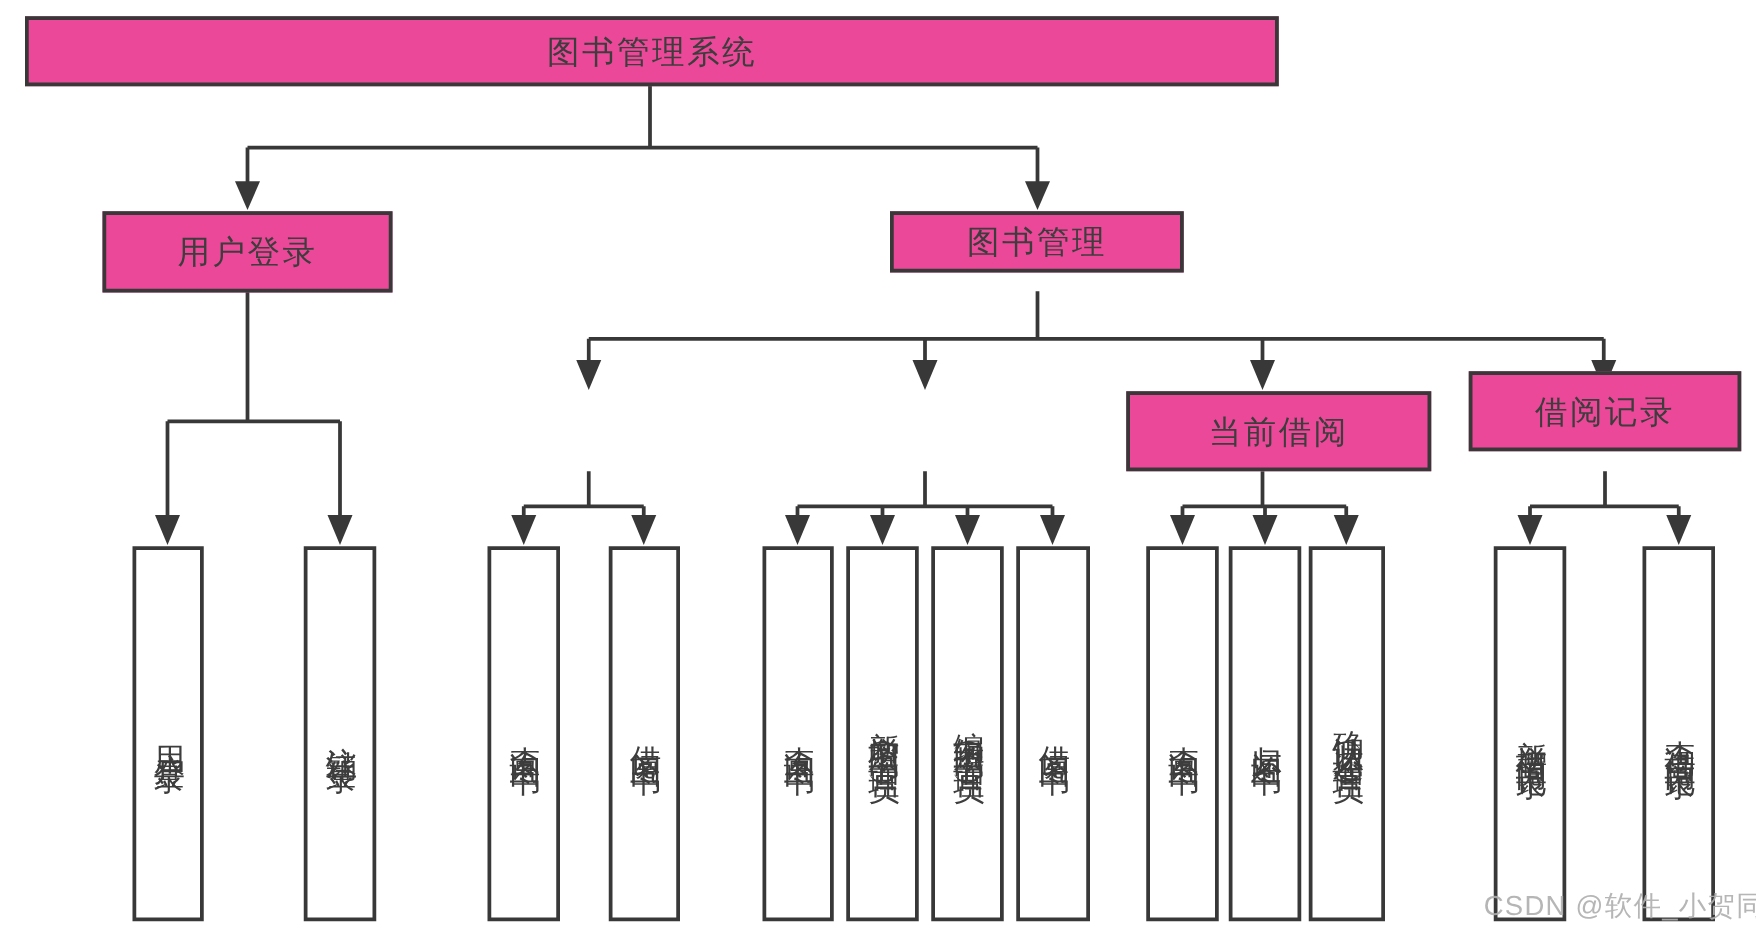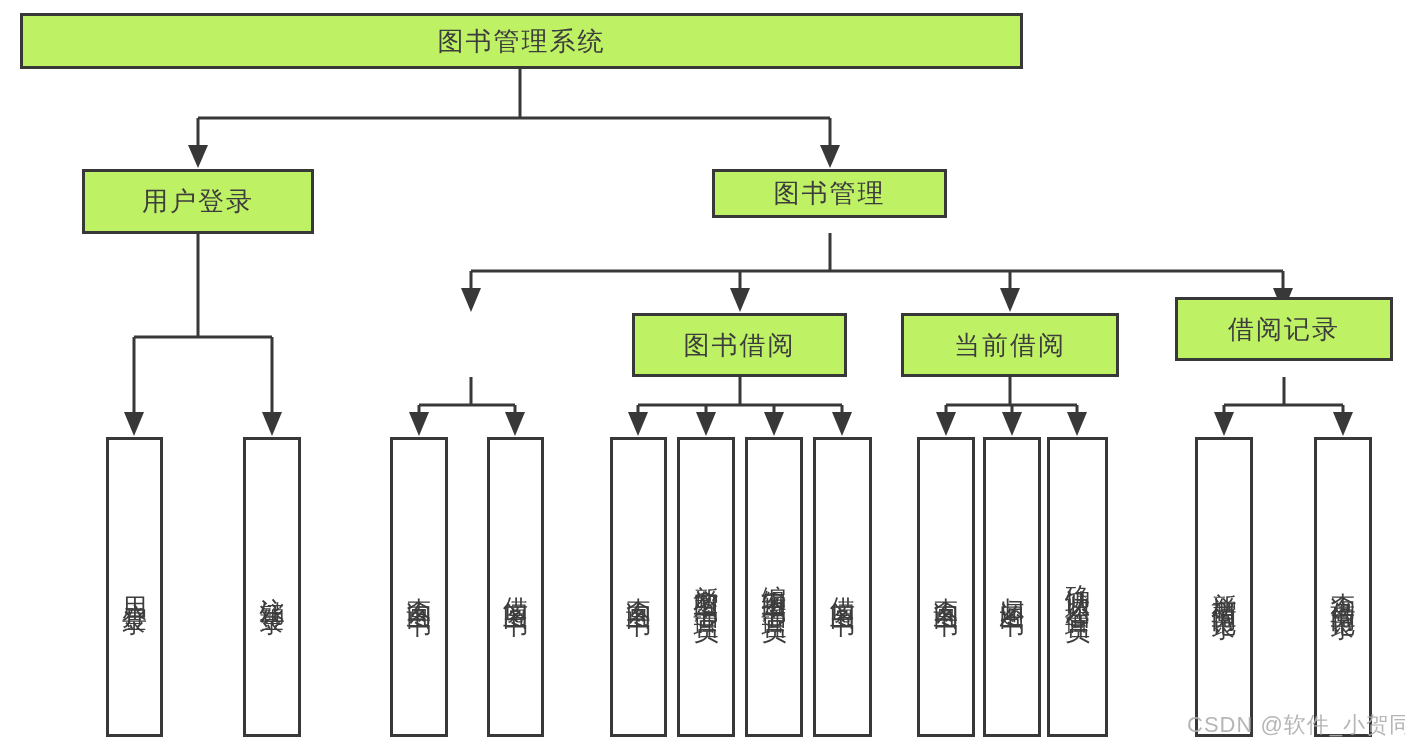--- a/index.html
+++ b/index.html
@@ -13,21 +13,21 @@
   }
   #wires {
     position: absolute;
     left: 0; top: 0;
     width: 1405px; height: 747px;
   }
   .box {
     position: absolute;
     box-sizing: border-box;
     border: 3px solid #383838;
-    background: #bef264;
+    background: #ec4899;
     display: flex;
     align-items: center;
     justify-content: center;
     color: #3d3d3d;
     font-size: 26px;
     letter-spacing: 2px;
     white-space: nowrap;
     z-index: 2;
   }
   .vbox {
@@ -114,24 +114,21 @@
     <span>图书管理系统</span>
   </div>
 
   <div class="box" style="left:82px; top:169px; width:232px; height:65px;">
     <span>用户登录</span>
   </div>
   <div class="box" style="left:712px; top:169px; width:235px; height:49px;">
     <span>图书管理</span>
   </div>
 
-  <div class="box" style="left:632px; top:313px; width:215px; height:64px;">
-    <span>图书借阅</span>
-  </div>
-  <div class="box" style="left:901px; top:313px; width:218px; height:64px;">
+  <div class="box" style="left:901px; top:313px; width:244px; height:64px;">
     <span>当前借阅</span>
   </div>
   <div class="box" style="left:1175px; top:297px; width:218px; height:64px;">
     <span>借阅记录</span>
   </div>
 
   <div class="vbox" style="left:106px; top:437px; width:57px; height:300px;">
     <span>用户登录</span>
   </div>
   <div class="vbox" style="left:243px; top:437px; width:58px; height:300px;">

